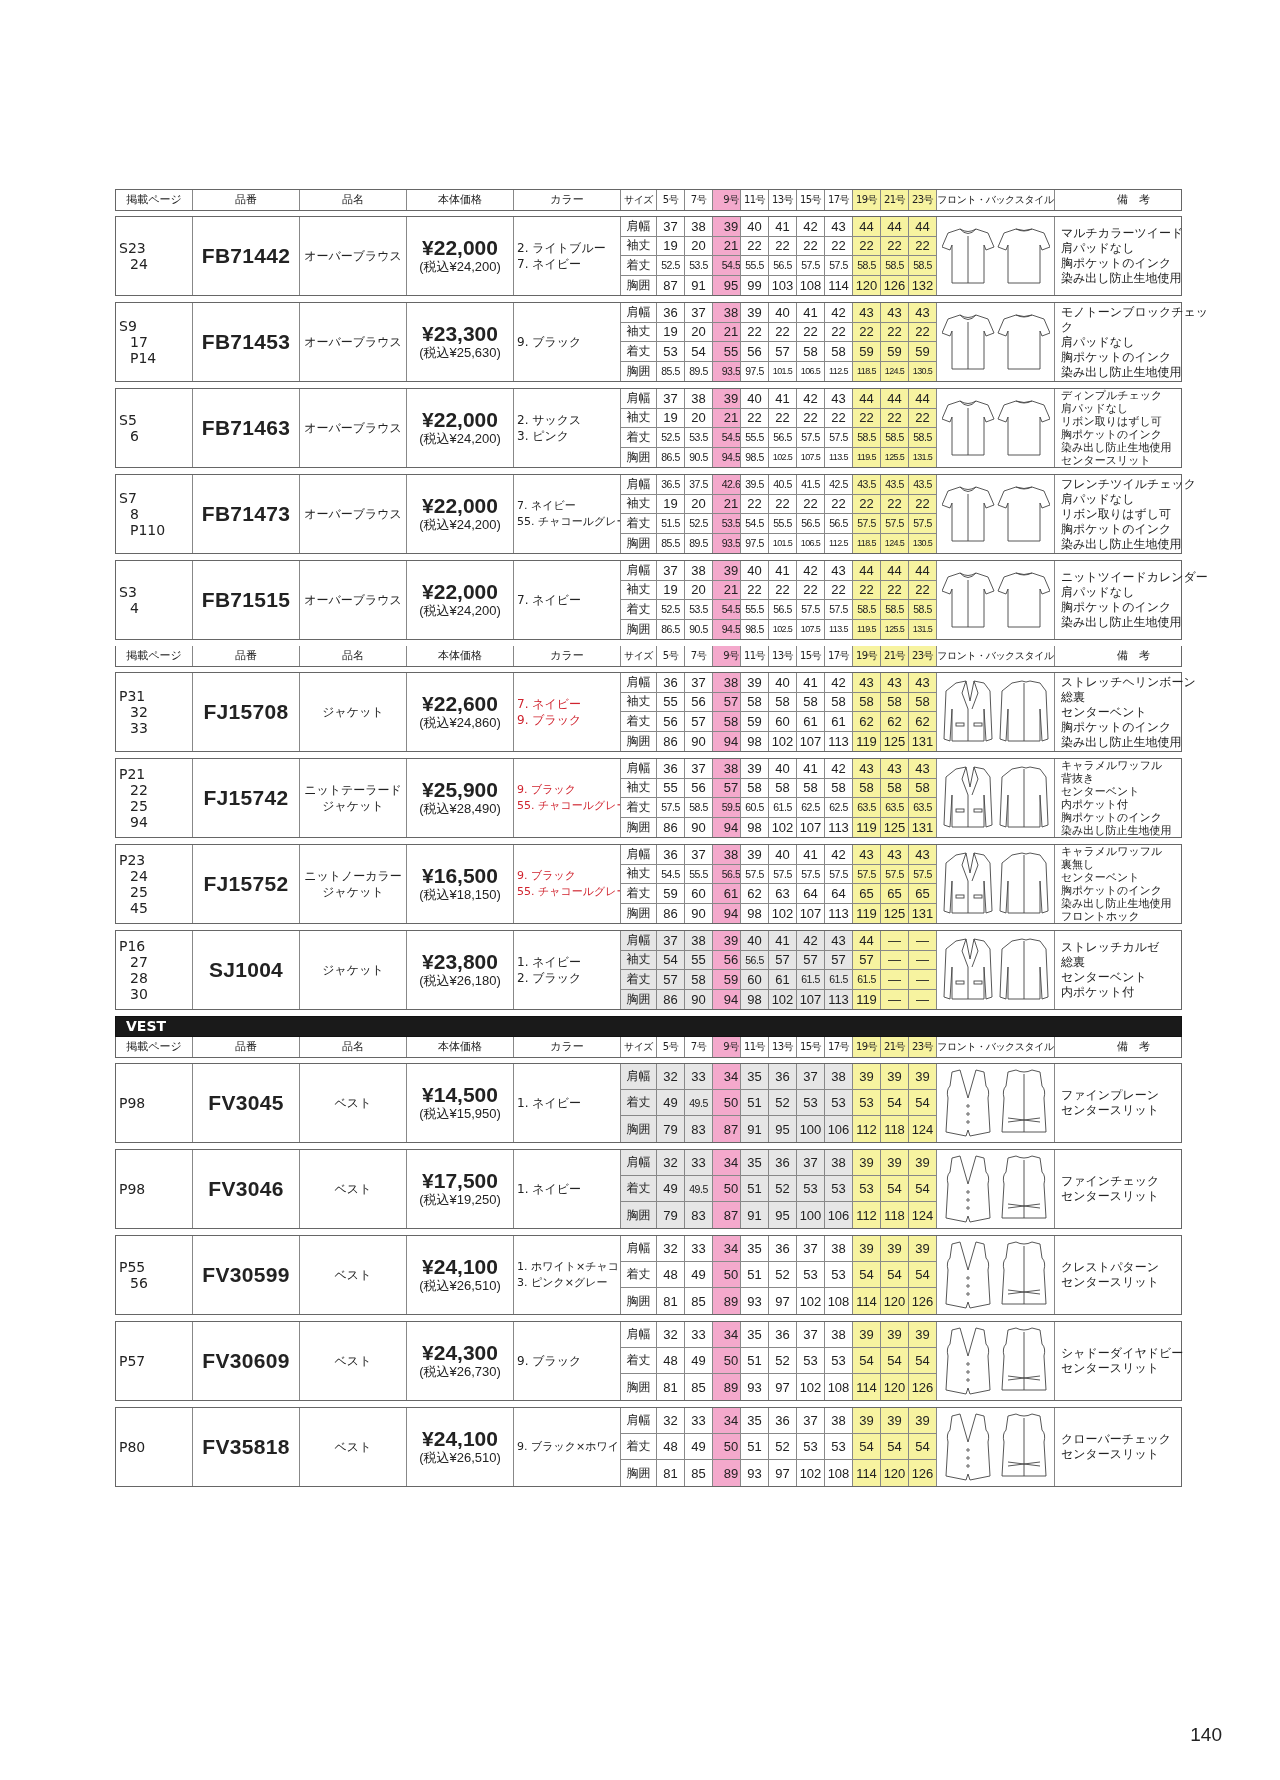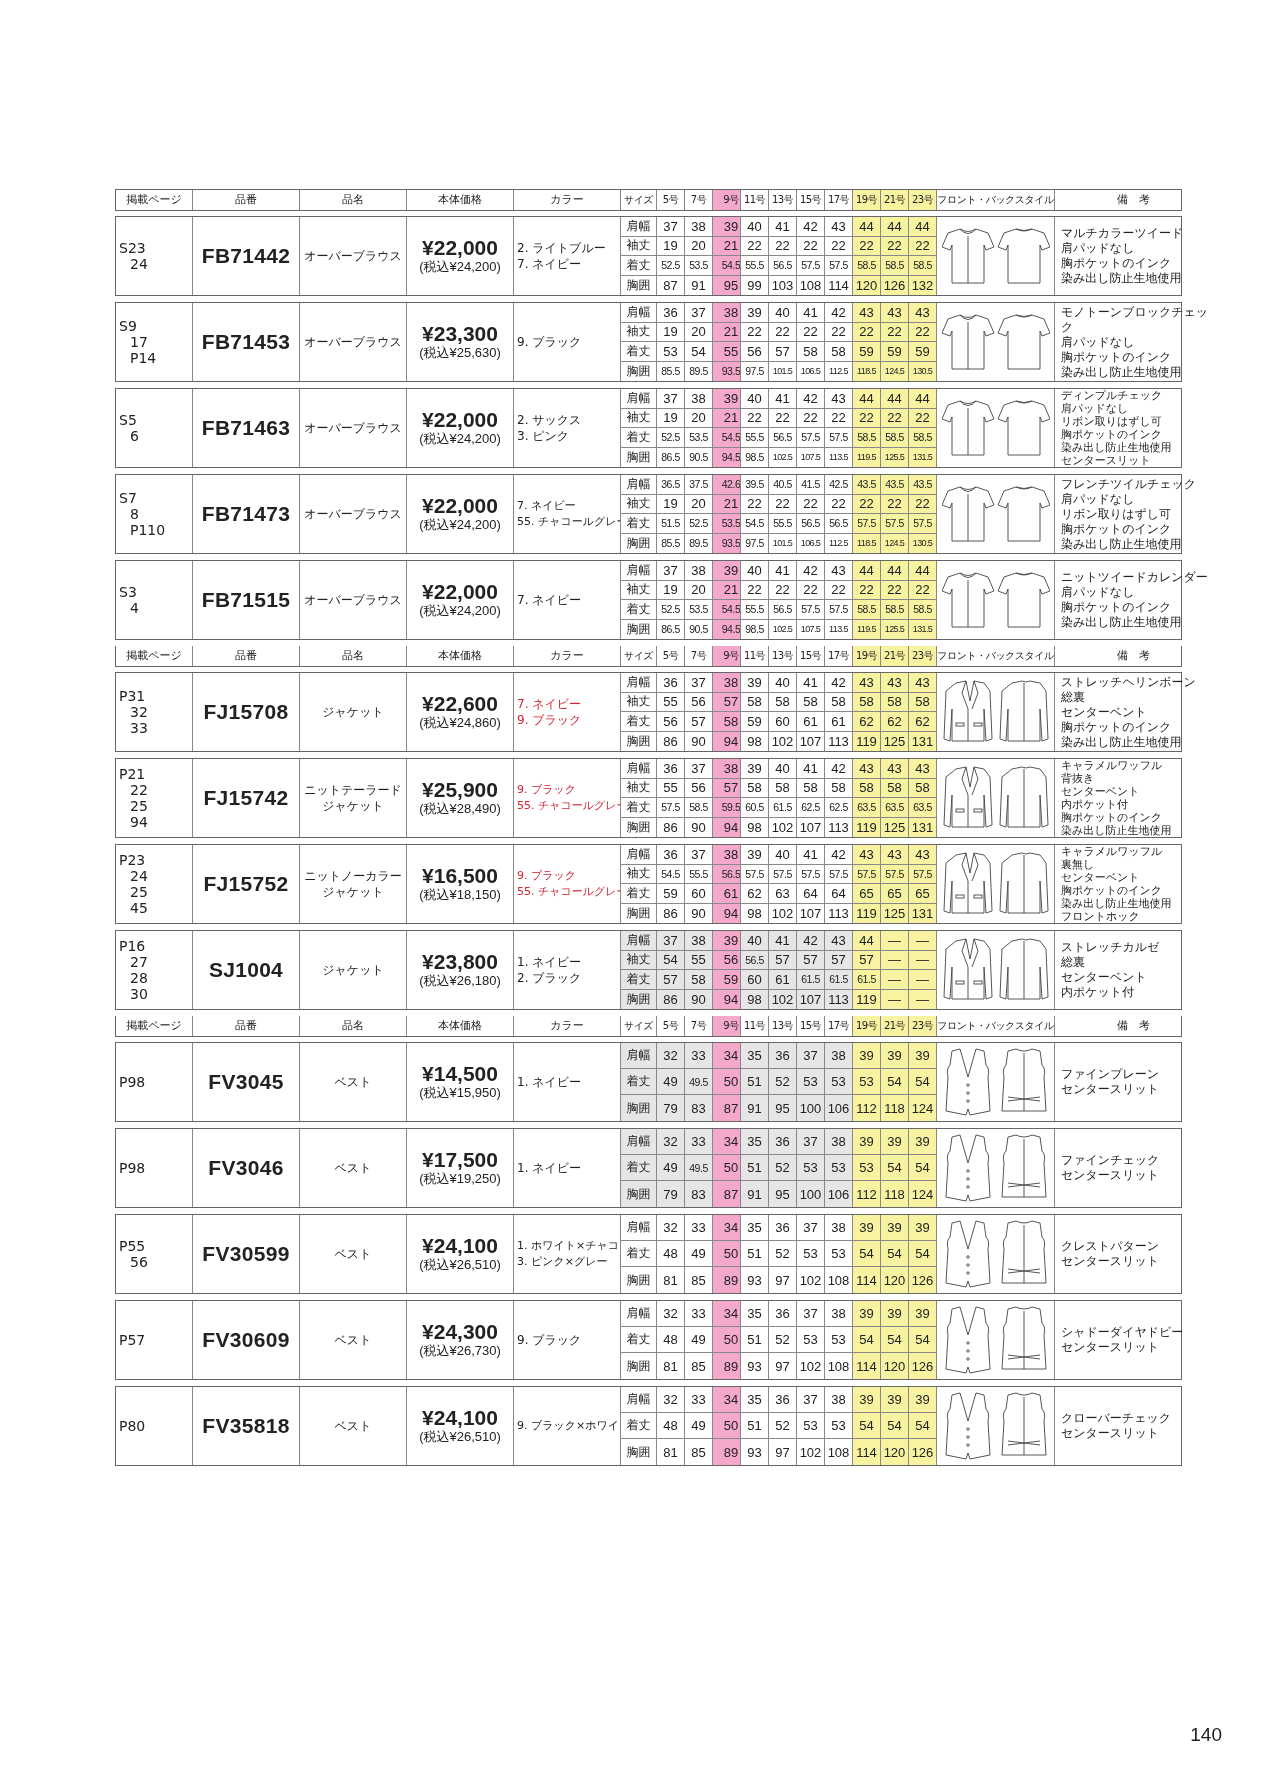--- a/index.html
+++ b/index.html
@@ -818,20 +818,21 @@
           <div class="cell span notes" style="grid-column: 18;">
             <span>ストレッチカルゼ</span>
             <span>総裏</span>
             <span>センターベント</span>
             <span>内ポケット付</span>
           </div>
         </div>
       </div>
     </div>
     <div>
+      <div class="section-bar">VEST</div>
       <div class="grid hdr hdrblock">
         <div>掲載ページ</div>
         <div>品番</div>
         <div>品名</div>
         <div>本体価格</div>
         <div>カラー</div>
         <div class="sz">サイズ</div>
         <div class="sz ">5号</div>
         <div class="sz ">7号</div>
         <div class="sz pink">9号</div>

